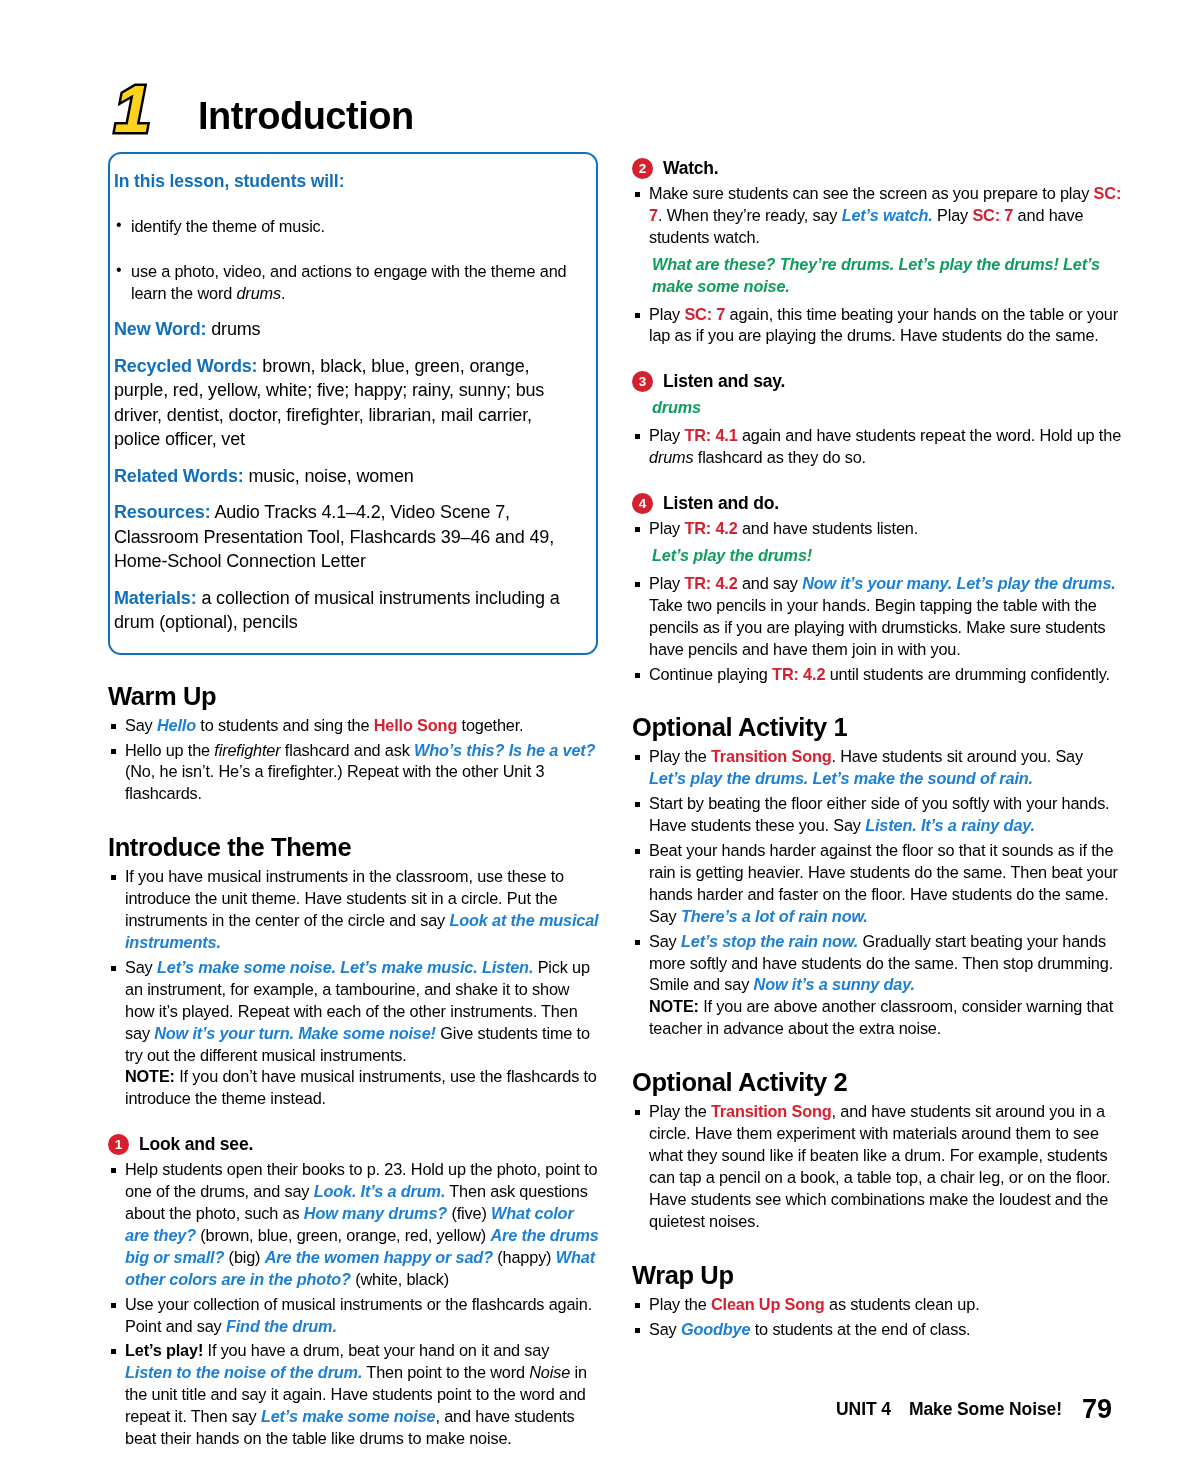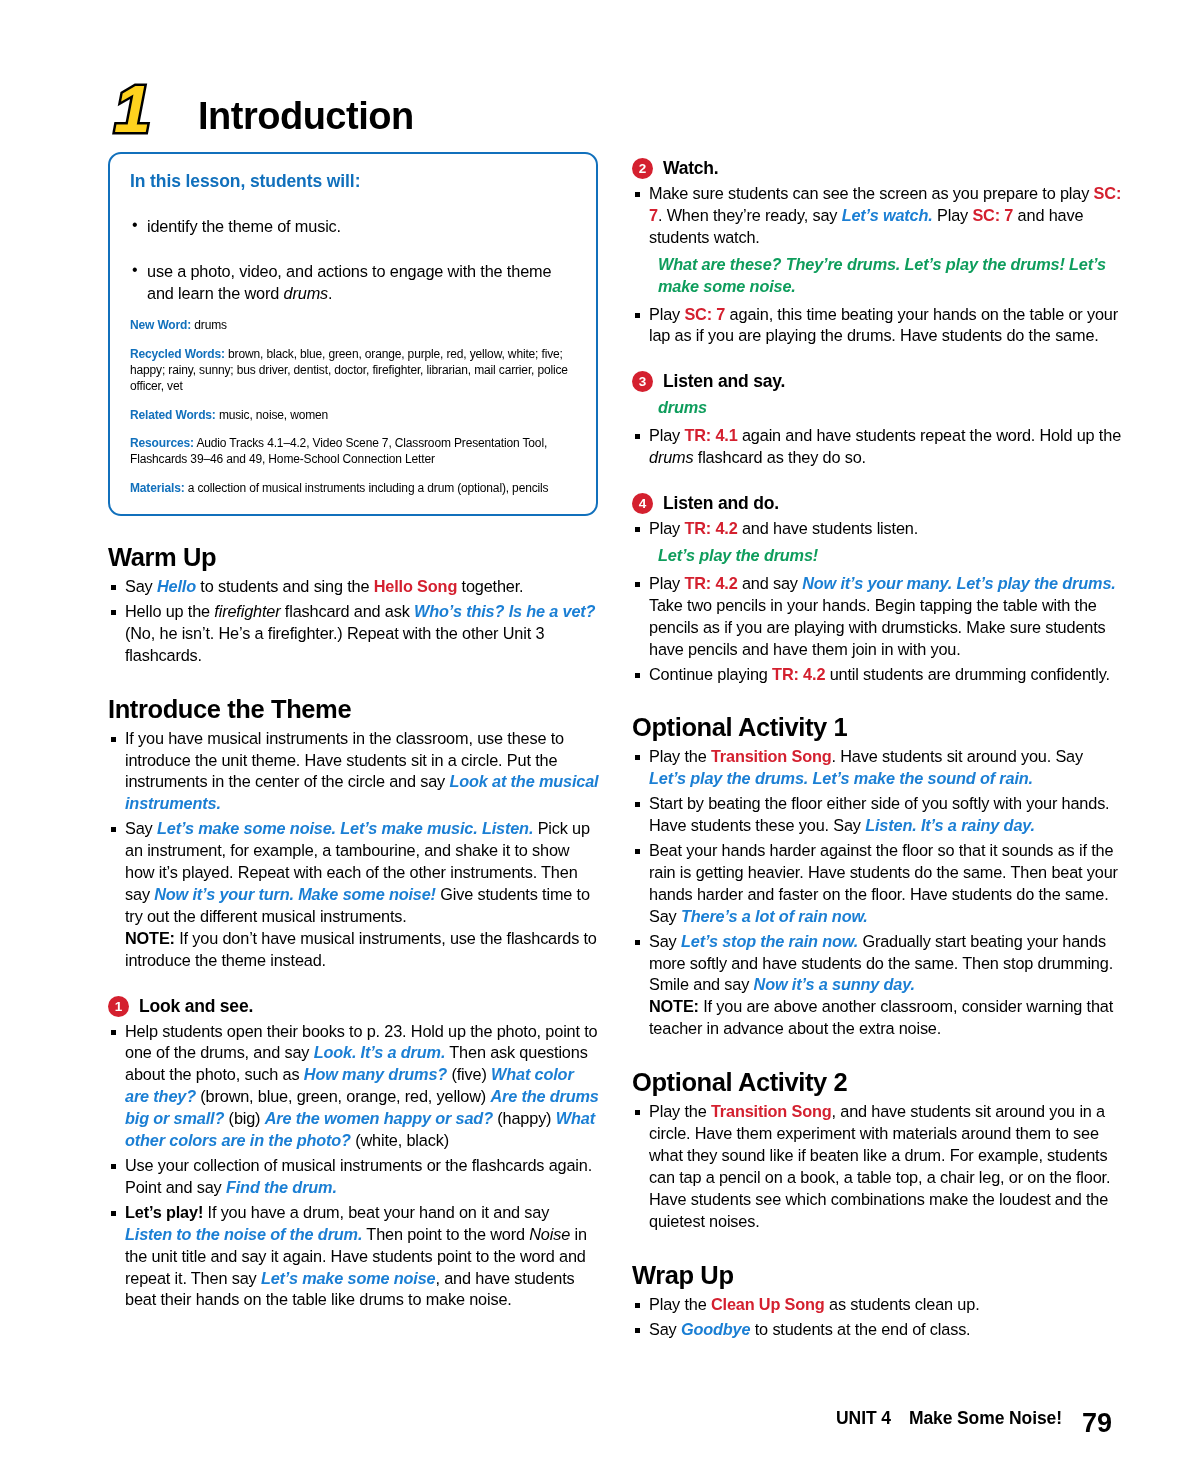--- a/index.html
+++ b/index.html
@@ -76,21 +76,21 @@
     position: absolute;
     width: 492px;
   }
   .col-left { left: 108px; top: 152px; }
   .col-right { left: 632px; top: 158px; }
 
   
   .info-box {
     border: 2px solid #1170BC;
     border-radius: 13px;
-    padding: 17px 20px 18px 20px;
+    padding: 17px 20px 18px 4px;
     width: 490px;
   }
   .info-title {
     color: #1170BC;
     font-weight: bold;
     font-size: 17.5px;
     margin: 0 0 11px 0;
     letter-spacing: -0.1px;
   }
   .info-list {
@@ -108,21 +108,21 @@
     margin-top: 23px;
   }
   .info-list li::before {
     content: "\2022";
     position: absolute;
     left: 2px;
     top: -1px;
     font-size: 16px;
   }
   .info-row {
-    font-size: 12px;
+    font-size: 18px;
     line-height: 1.36;
     margin-bottom: 12px;
     letter-spacing: -0.15px;
   }
   .info-row:last-child { margin-bottom: 0; }
   .lbl { color: #1170BC; font-weight: bold; }
   em, .it { font-style: italic; }
 
   
   .sec-h {
@@ -185,34 +185,34 @@
     background: #000;
   }
 
   .quote-green {
     color: #0E9D5C;
     font-style: italic;
     font-weight: bold;
     font-size: 16.3px;
     line-height: 1.345;
     letter-spacing: -0.16px;
-    margin: 5px 0 6px 26px;
+    margin: 5px 0 6px 20px;
   }
 
   .b { font-weight: bold; }
   .blue { color: #1B7FD4; font-style: italic; font-weight: bold; }
   .red { color: #D4202F; font-weight: bold; }
 
   
   .footer {
     position: absolute;
     right: 80px;
-    bottom: 28px;
+    bottom: 42px;
     display: flex;
-    align-items: flex-start;
+    align-items: center;
     font-weight: bold;
     margin-left: 9px;
   }
   .footer-unit { font-size: 17.5px; letter-spacing: -0.1px; }
   .footer-name { font-size: 17.5px; margin-left: 18px; letter-spacing: -0.1px; }
   .footer-page { font-size: 27px; margin-left: 20px; }
 </style>
 </head>
 <body>
 

